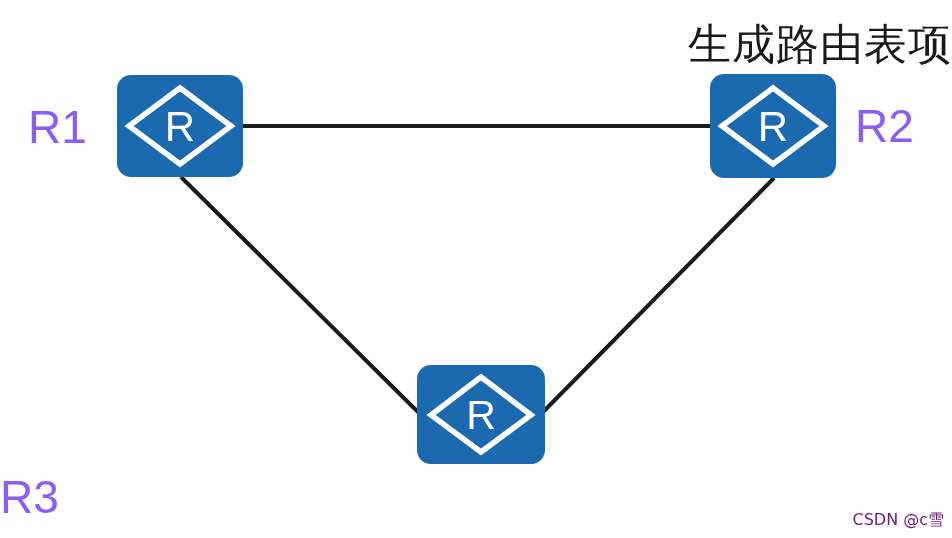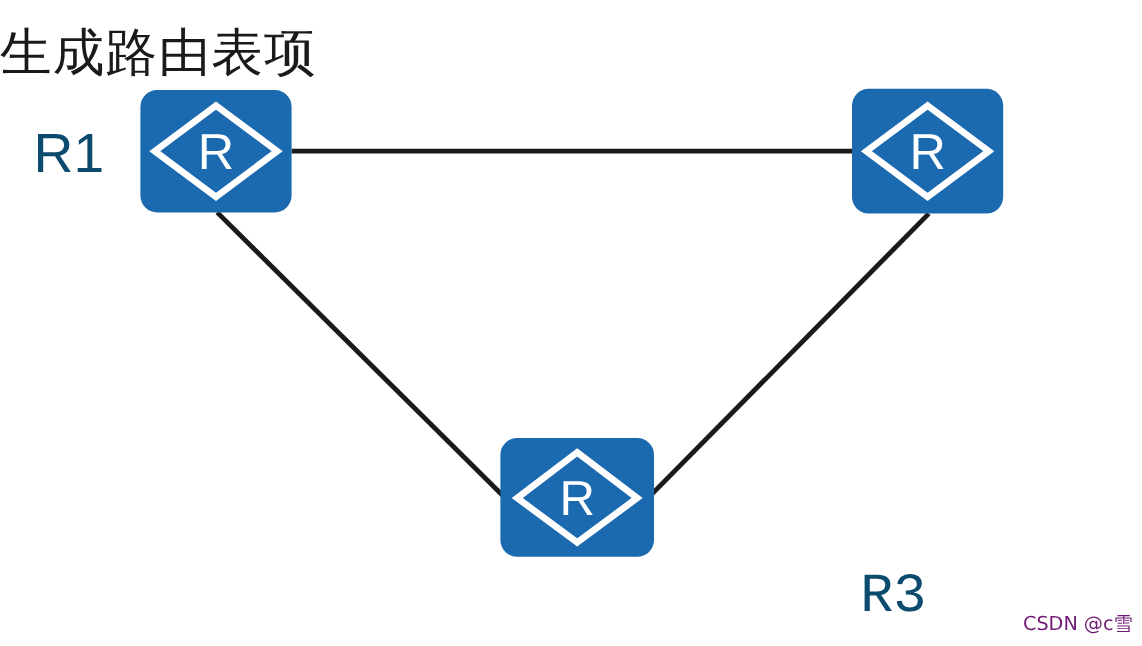--- a/index.html
+++ b/index.html
@@ -16,21 +16,21 @@
     height: 538px;
     background: #ffffff;
     overflow: hidden;
   }
   
   #diagram-title {
     position: absolute;
     left: 0;
     top: 18px;
     width: 952px;
-    text-align: left;
+    text-align: right;
     font-size: 43px;
     line-height: 52px;
     color: #1a1a1a;
     font-weight: 400;
     letter-spacing: 1px;
     font-family: "DejaVu Sans", "Liberation Sans", sans-serif;
     white-space: nowrap;
   }
   
   #links-layer {
@@ -53,21 +53,21 @@
     left: 0;
     top: 0;
     width: 100%;
     height: 100%;
   }
   
   .node-label {
     position: absolute;
     font-size: 46px;
     line-height: 46px;
-    color: #0c4a6e;
+    color: #8b5cf6;
     font-weight: 400;
     white-space: nowrap;
     z-index: 4;
     font-family: "Liberation Sans", sans-serif;
   }
   
   #watermark {
     position: absolute;
     right: 8px;
     bottom: 8px;
@@ -99,24 +99,25 @@
     </svg>
   </div>
   <div class="node-label" id="label-r1" style="left:28px; top:104px;">R1</div>
 
   <div class="router-node" id="node-r2" style="left:710px; top:74px; width:126px; height:104px;">
     <svg class="router-glyph" viewBox="0 0 126 104" xmlns="http://www.w3.org/2000/svg">
       <polygon points="63,14 114,52 63,90 12,52" fill="none" stroke="#ffffff" stroke-width="5.5" stroke-linejoin="miter"></polygon>
       <text x="63" y="52" fill="#ffffff" font-size="42" font-family="Liberation Sans, sans-serif" text-anchor="middle" dominant-baseline="central">R</text>
     </svg>
   </div>
+  <div class="node-label" id="label-r2" style="left:855px; top:103px;">R2</div>
 
   <div class="router-node" id="node-r3" style="left:417px; top:365px; width:128px; height:99px;">
     <svg class="router-glyph" viewBox="0 0 128 99" xmlns="http://www.w3.org/2000/svg">
       <polygon points="64,12 114,50 64,87 14,50" fill="none" stroke="#ffffff" stroke-width="5.5" stroke-linejoin="miter"></polygon>
       <text x="64" y="50" fill="#ffffff" font-size="41" font-family="Liberation Sans, sans-serif" text-anchor="middle" dominant-baseline="central">R</text>
     </svg>
   </div>
-  <div class="node-label" id="label-r3" style="left:0px; top:474px; width:772px; text-align:right;font-family:Liberation Mono, monospace;">R3</div>
+  <div class="node-label" id="label-r3" style="left:0px; top:474px; width:772px; text-align:left;">R3</div>
 
   <div id="watermark">CSDN @c雪</div>
 
 </div>
 
 </body></html>

